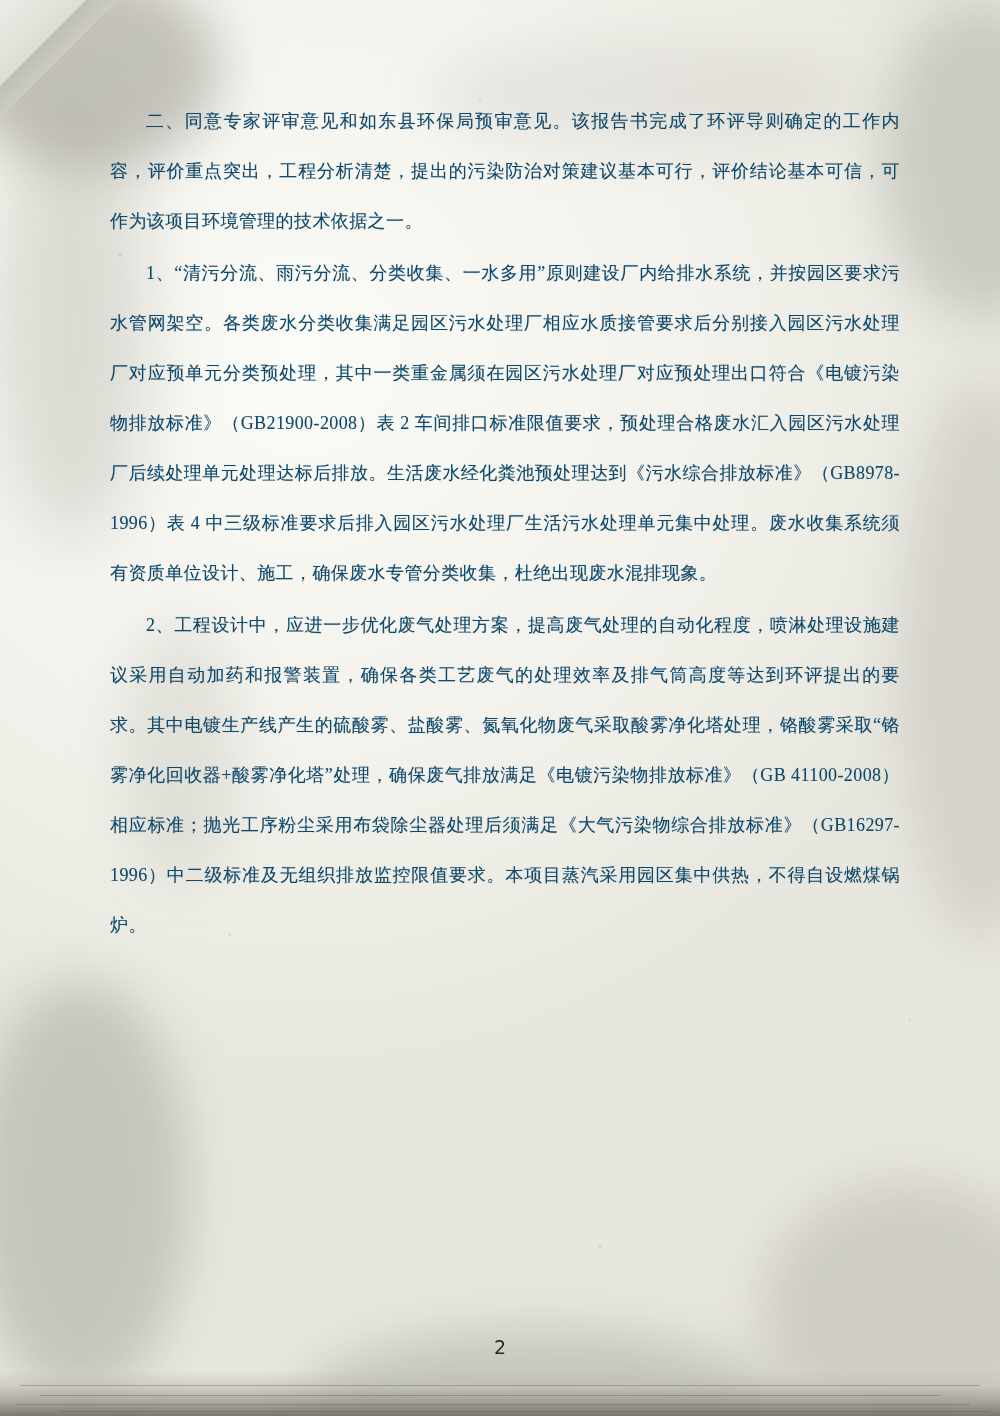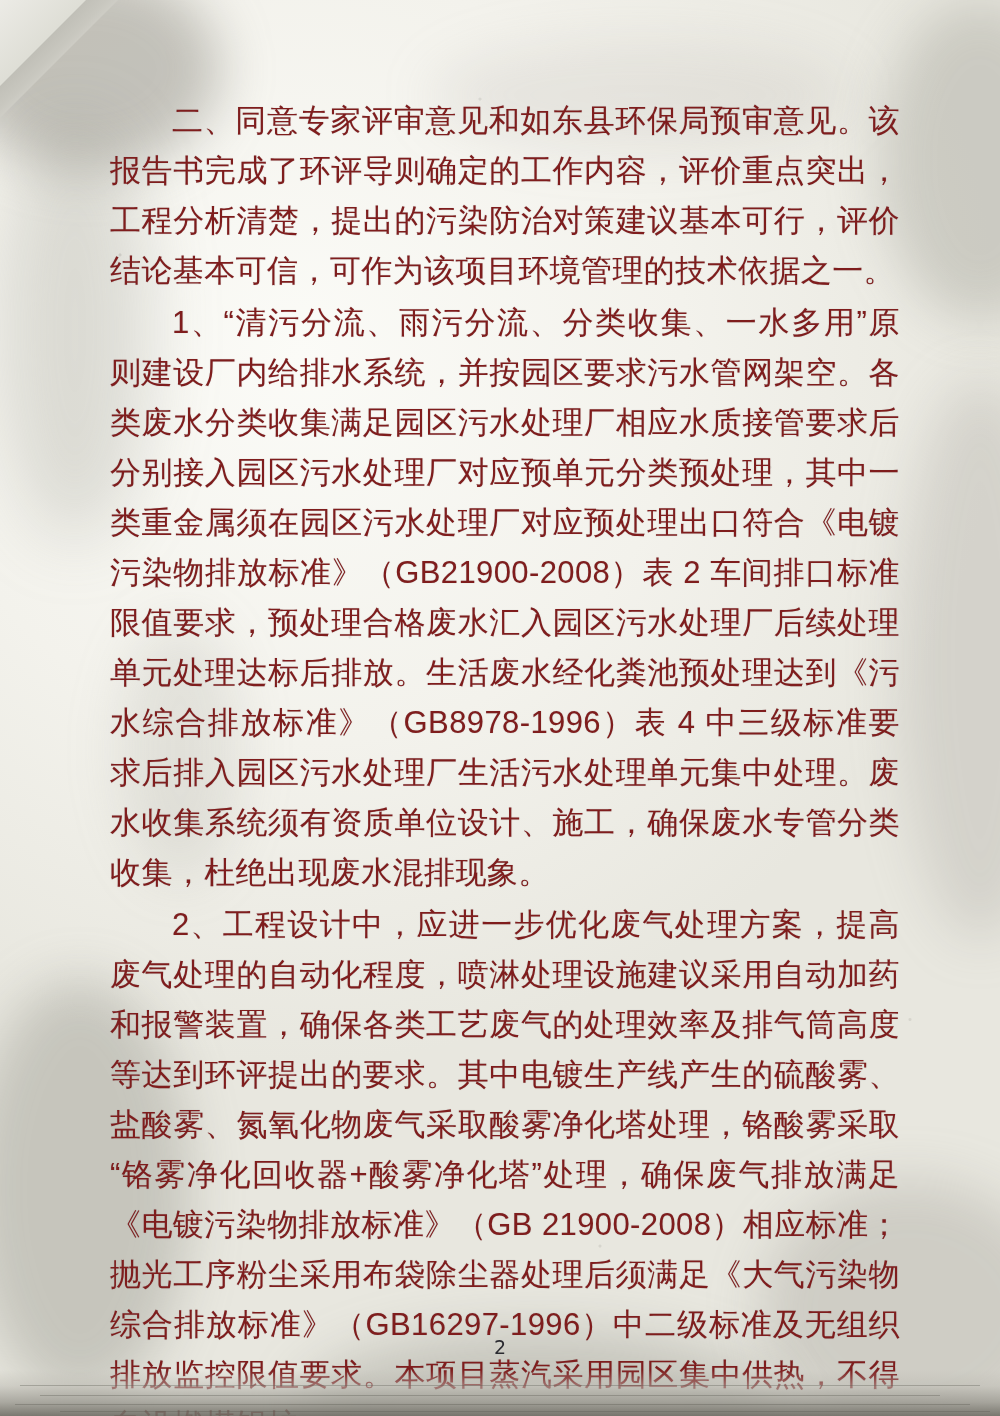--- a/index.html
+++ b/index.html
@@ -86,28 +86,28 @@
   }
 
   .content {
     position: absolute;
     left: 110px;
     top: 96px;
     width: 790px;
   }
   p {
     margin: 0 0 2px 0;
-    font-size: 31px;
+    font-size: 18px;
     line-height: 50px;
-    color: #7f1d1d;
+    color: #0c4a6e;
     text-align: justify;
     text-justify: inter-ideograph;
     letter-spacing: 0.4px;
     text-indent: 2em;
-    font-family: Liberation Sans, sans-serif;
+    font-family: Liberation Serif, serif;
     text-shadow: 0 0 1px rgba(40,40,50,0.25);
   }
   p.tight { margin-bottom: 0; }
   .page-number {
     position: absolute;
     left: 0; right: 0;
     top: 1336px;
     text-align: center;
     font-size: 19px;
     color: #2a2a30;
@@ -130,21 +130,21 @@
   <div class="blotch b7"></div>
   <div class="blotch b8"></div>
 
   <div class="fold"></div>
   <div class="fold2"></div>
   <div class="speckles"></div>
 
   <div class="content">
     <p>二、同意专家评审意见和如东县环保局预审意见。该报告书完成了环评导则确定的工作内容，评价重点突出，工程分析清楚，提出的污染防治对策建议基本可行，评价结论基本可信，可作为该项目环境管理的技术依据之一。</p>
     <p>1、“清污分流、雨污分流、分类收集、一水多用”原则建设厂内给排水系统，并按园区要求污水管网架空。各类废水分类收集满足园区污水处理厂相应水质接管要求后分别接入园区污水处理厂对应预单元分类预处理，其中一类重金属须在园区污水处理厂对应预处理出口符合《电镀污染物排放标准》（GB21900-2008）表 2 车间排口标准限值要求，预处理合格废水汇入园区污水处理厂后续处理单元处理达标后排放。生活废水经化粪池预处理达到《污水综合排放标准》（GB8978-1996）表 4 中三级标准要求后排入园区污水处理厂生活污水处理单元集中处理。废水收集系统须有资质单位设计、施工，确保废水专管分类收集，杜绝出现废水混排现象。</p>
-    <p class="tight">2、工程设计中，应进一步优化废气处理方案，提高废气处理的自动化程度，喷淋处理设施建议采用自动加药和报警装置，确保各类工艺废气的处理效率及排气筒高度等达到环评提出的要求。其中电镀生产线产生的硫酸雾、盐酸雾、氮氧化物废气采取酸雾净化塔处理，铬酸雾采取“铬雾净化回收器+酸雾净化塔”处理，确保废气排放满足《电镀污染物排放标准》（GB 21900-2008）相应标准；抛光工序粉尘采用布袋除尘器处理后须满足《大气污染物综合排放标准》（GB16297-1996）中二级标准及无组织排放监控限值要求。本项目蒸汽采用园区集中供热，不得自设燃煤锅炉。</p>
+    <p class="tight">2、工程设计中，应进一步优化废气处理方案，提高废气处理的自动化程度，喷淋处理设施建议采用自动加药和报警装置，确保各类工艺废气的处理效率及排气筒高度等达到环评提出的要求。其中电镀生产线产生的硫酸雾、盐酸雾、氮氧化物废气采取酸雾净化塔处理，铬酸雾采取“铬雾净化回收器+酸雾净化塔”处理，确保废气排放满足《电镀污染物排放标准》（GB 41100-2008）相应标准；抛光工序粉尘采用布袋除尘器处理后须满足《大气污染物综合排放标准》（GB16297-1996）中二级标准及无组织排放监控限值要求。本项目蒸汽采用园区集中供热，不得自设燃煤锅炉。</p>
   </div>
 
   <div class="page-number">2</div>
 
   <div class="stack">
     <div class="stack-line" style="bottom: 30px;"></div>
     <div class="stack-line" style="bottom: 20px; left: 40px; right: 60px;"></div>
     <div class="stack-line" style="bottom: 11px; left: 15px; right: 30px;"></div>
     <div class="stack-line" style="bottom: 4px; left: 60px; right: 10px;"></div>
   </div>

